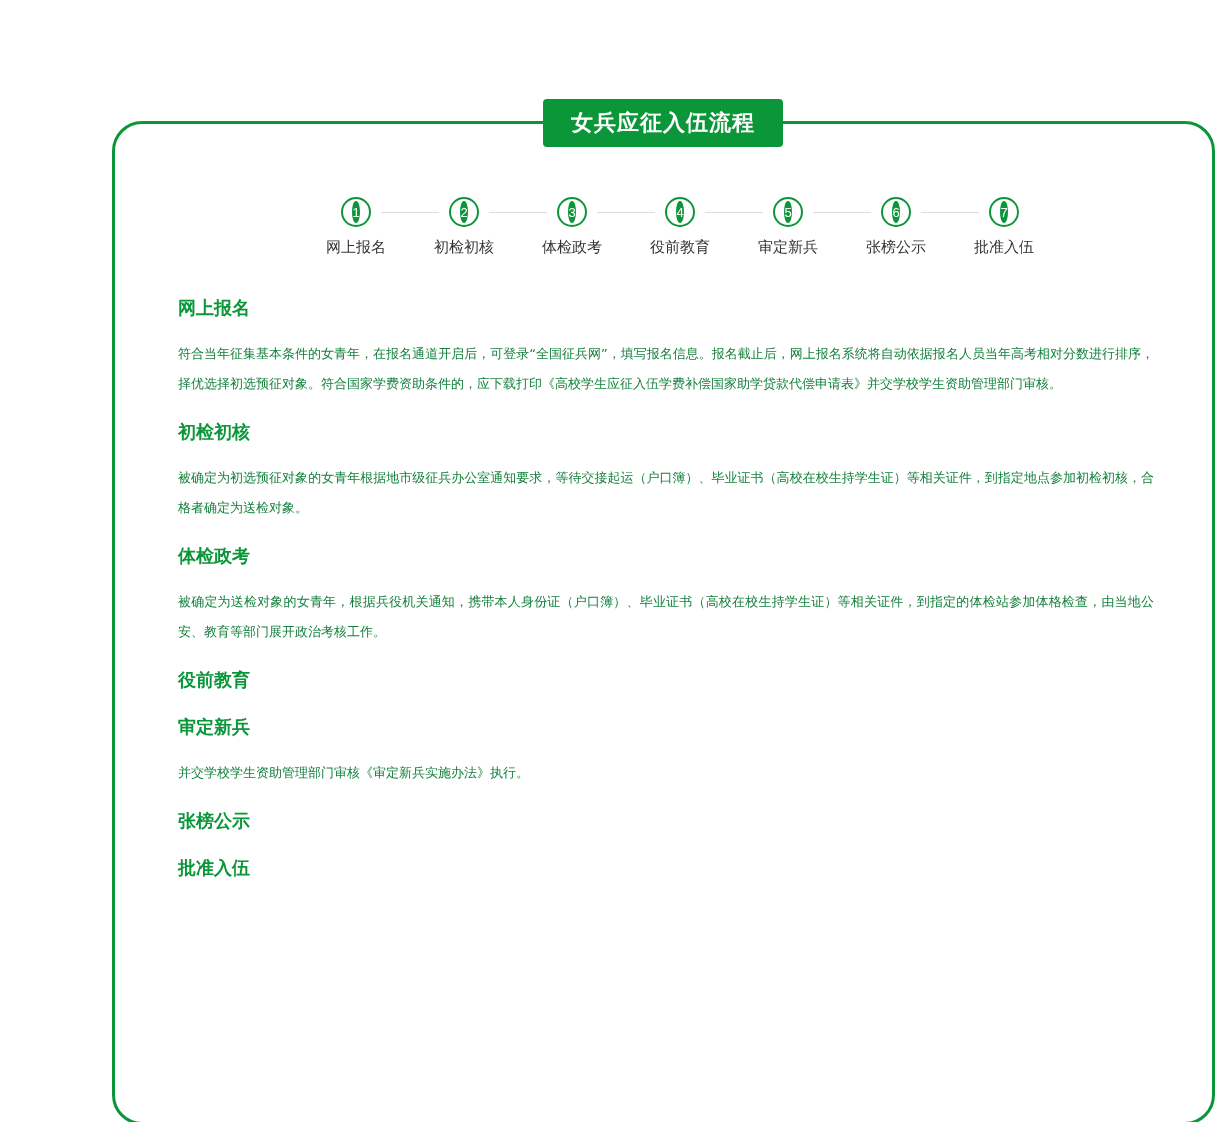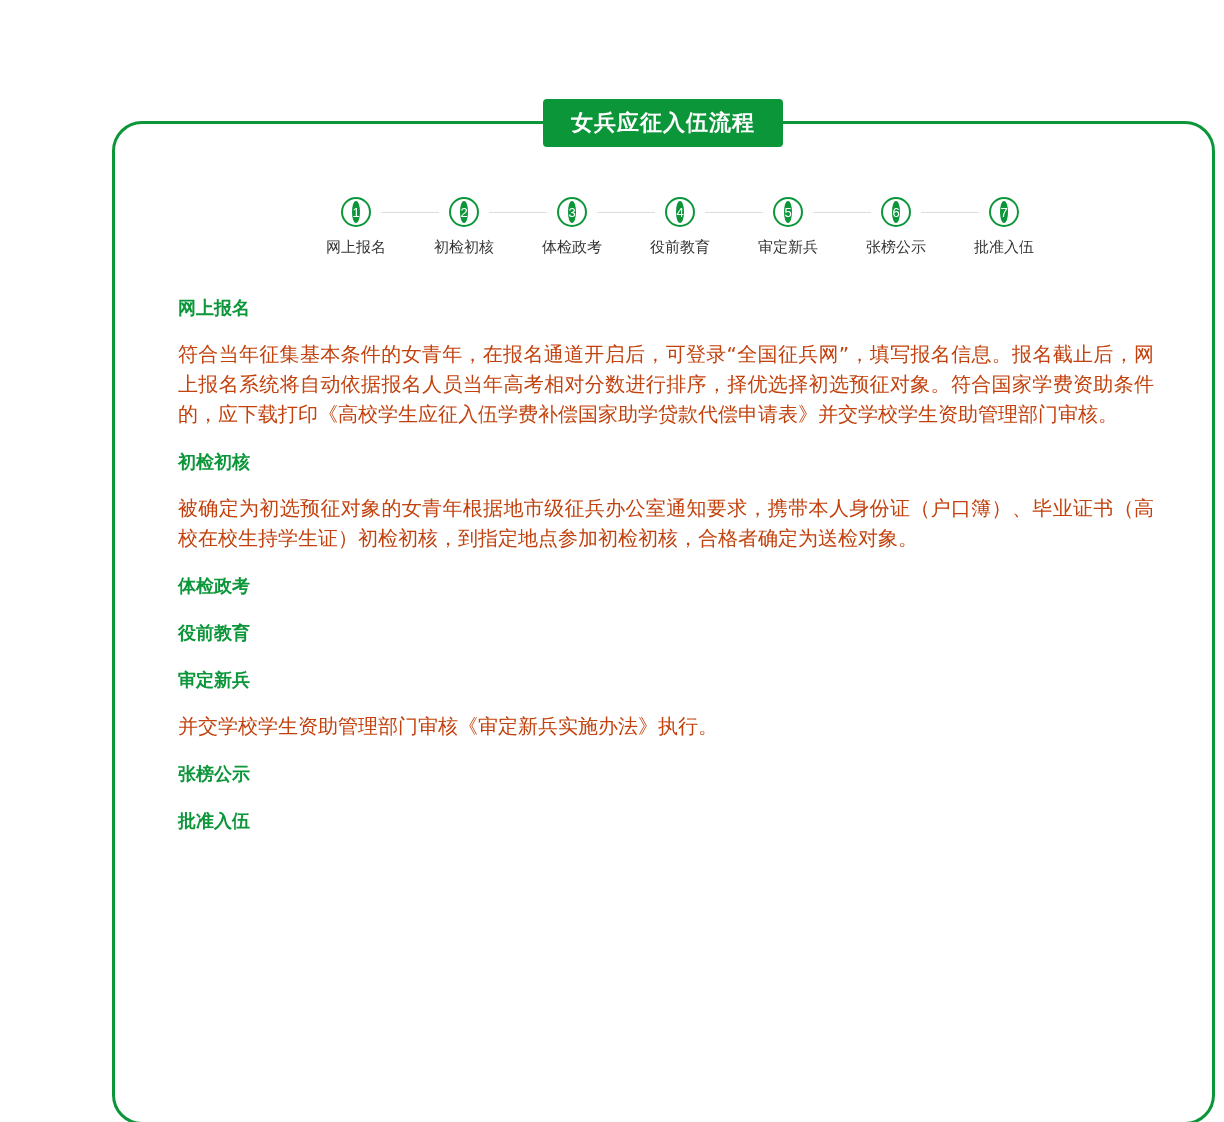--- a/index.html
+++ b/index.html
@@ -36,21 +36,21 @@
     position: absolute; top: 16px; height: 1px; background: #dcdcdc; width: 58px;
   }
   .content {
     position: absolute; left: 93px; top: 226px; width: 1044px;
   }
   .section { margin-bottom: 19px; }
   .section h3 {
     color: #0c963a; font-size: 18px; font-weight: bold; line-height: 28px; margin-bottom: 8px;
   }
   .section p {
-    font-size: 20px; line-height: 30px; color: #c2410c; text-align: justify;
+    font-size: 13px; line-height: 30px; color: #15803d; text-align: justify;
   }
 </style>
 </head>
 <body>
 
 <div class="frame"></div>
 <div class="title-badge">女兵应征入伍流程</div>
 
 <div class="steps">
   <div class="connector" style="left:79px"></div>
@@ -104,24 +104,25 @@
   </div>
 </div>
 
 <div class="content">
   <div class="section">
     <h3>网上报名</h3>
     <p>符合当年征集基本条件的女青年，在报名通道开启后，可登录“全国征兵网”，填写报名信息。报名截止后，网上报名系统将自动依据报名人员当年高考相对分数进行排序，择优选择初选预征对象。符合国家学费资助条件的，应下载打印《高校学生应征入伍学费补偿国家助学贷款代偿申请表》并交学校学生资助管理部门审核。</p>
   </div>
   <div class="section">
     <h3>初检初核</h3>
-    <p>被确定为初选预征对象的女青年根据地市级征兵办公室通知要求，携带本人身份证（户口簿）、毕业证书（高校在校生持学生证）初检初核，到指定地点参加初检初核，合格者确定为送检对象。</p>
+    <p>被确定为初选预征对象的女青年根据地市级征兵办公室通知要求，等待交接起运（户口簿）、毕业证书（高校在校生持学生证）等相关证件，到指定地点参加初检初核，合格者确定为送检对象。</p>
   </div>
   <div class="section">
     <h3>体检政考</h3>
+    <p>被确定为送检对象的女青年，根据兵役机关通知，携带本人身份证（户口簿）、毕业证书（高校在校生持学生证）等相关证件，到指定的体检站参加体格检查，由当地公安、教育等部门展开政治考核工作。</p>
   </div>
   <div class="section">
     <h3>役前教育</h3>
   </div>
   <div class="section">
     <h3>审定新兵</h3>
     <p>并交学校学生资助管理部门审核《审定新兵实施办法》执行。</p>
   </div>
   <div class="section">
     <h3>张榜公示</h3>

